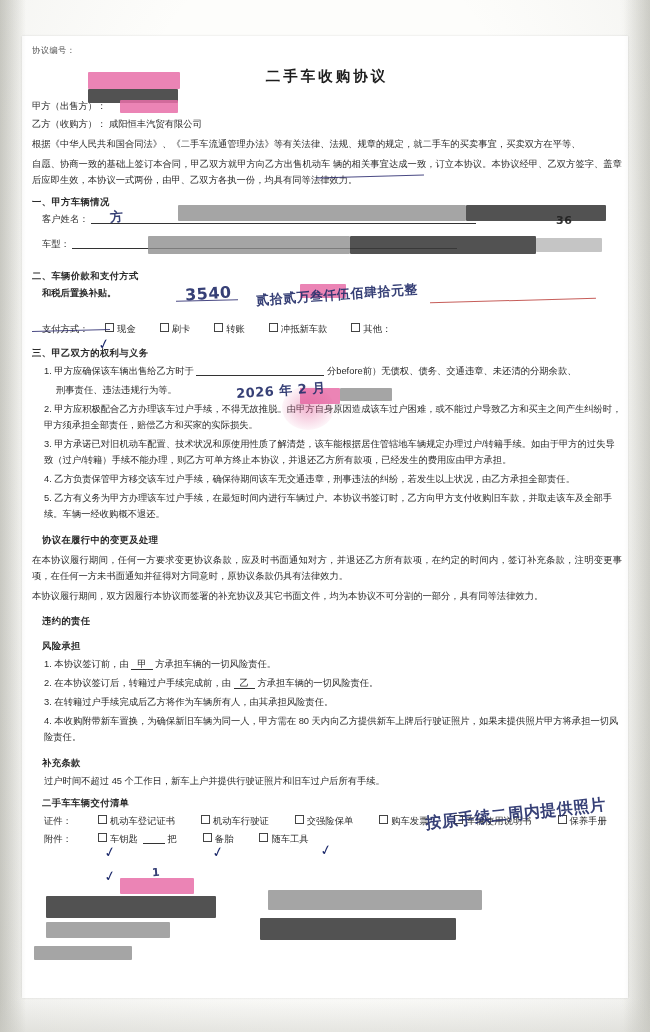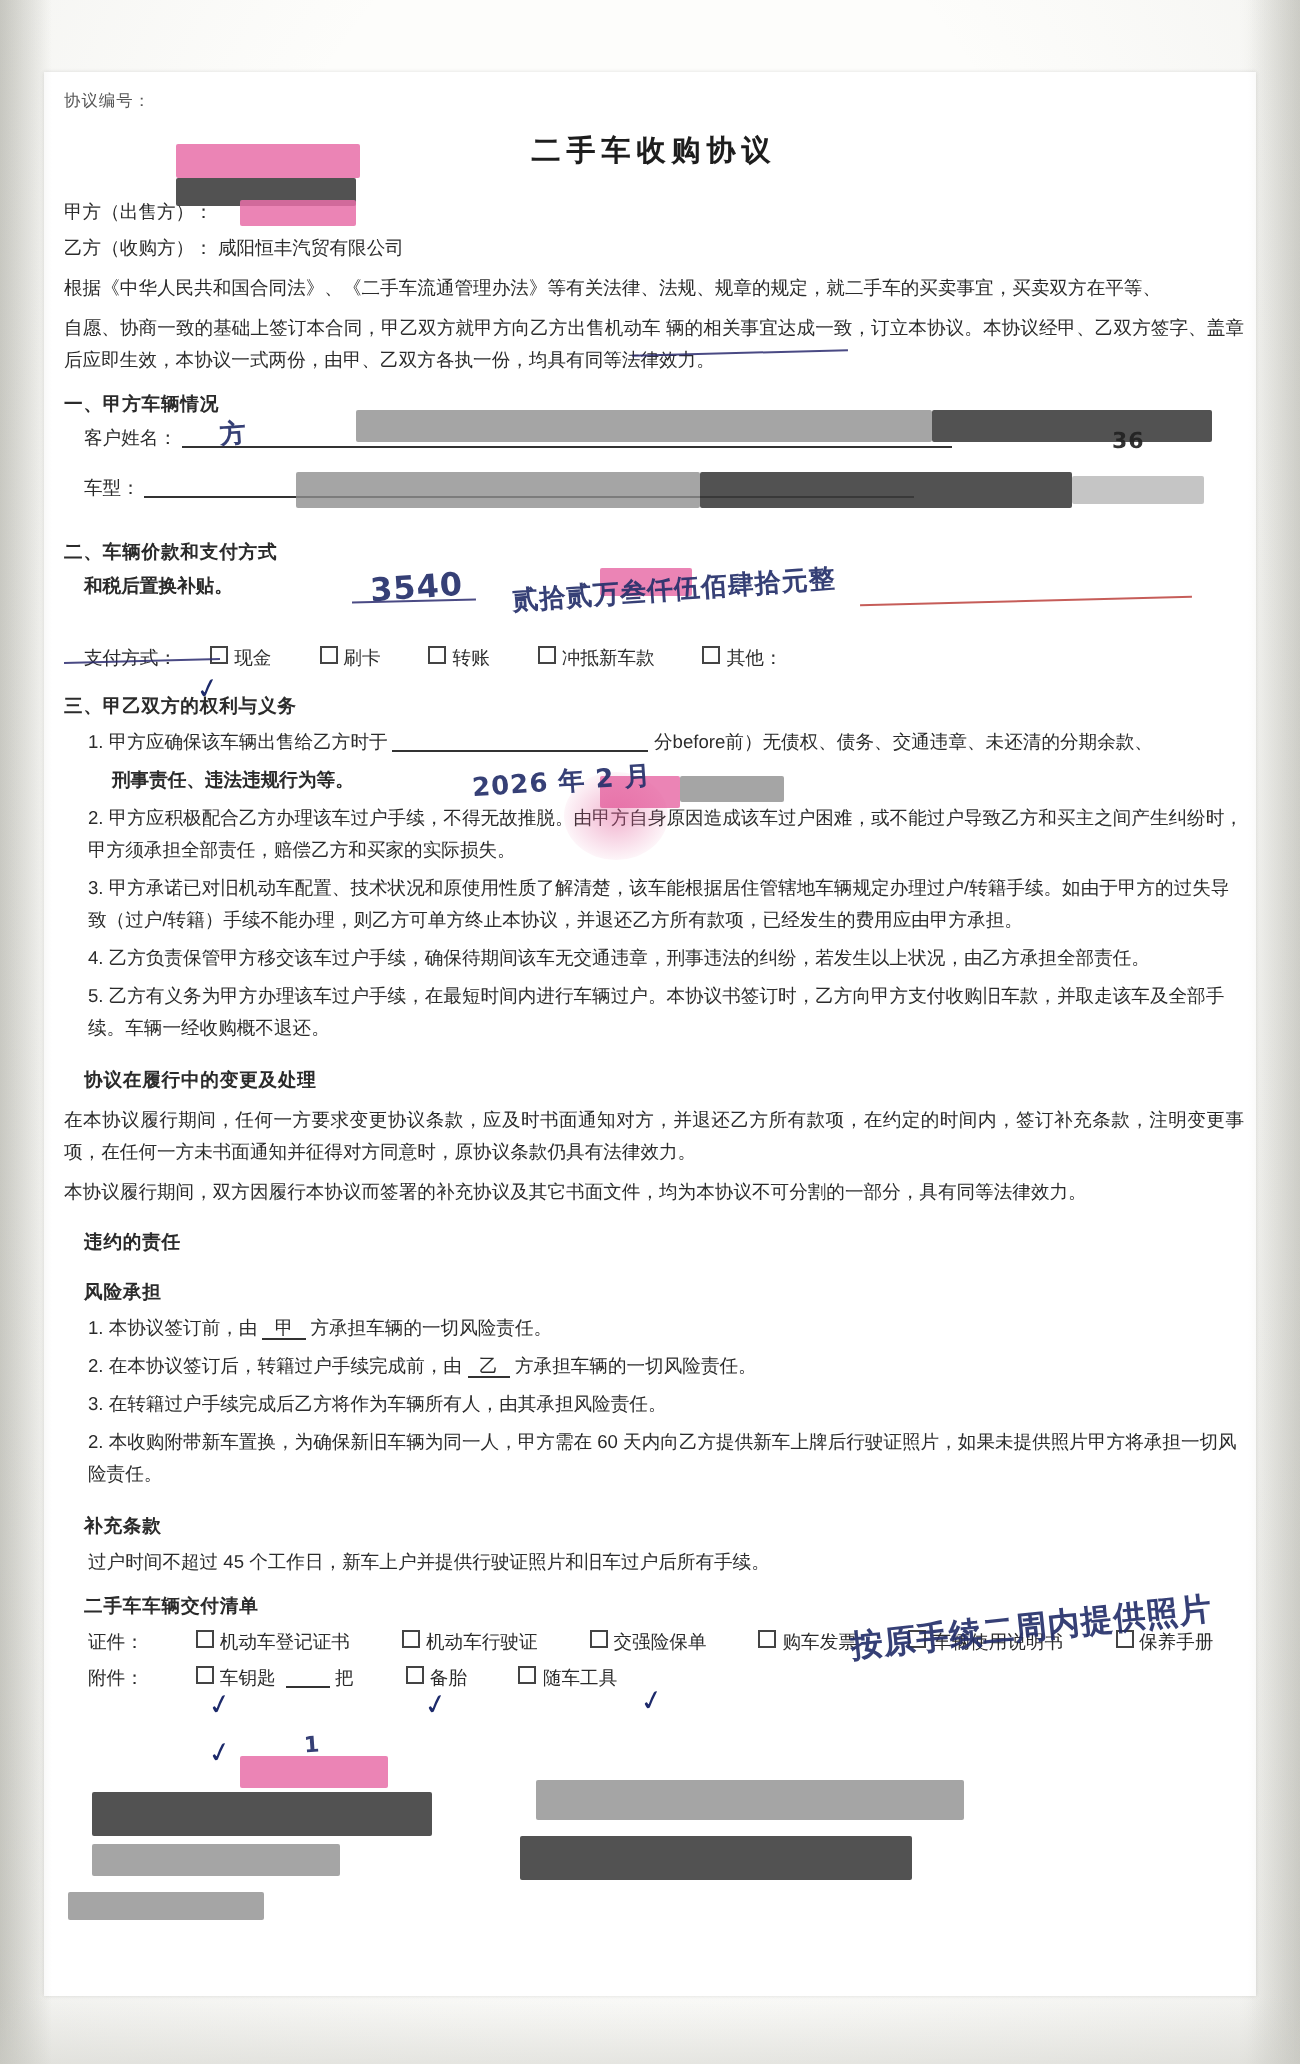--- a/index.html
+++ b/index.html
@@ -82,21 +82,20 @@
     font-weight: bold;
     letter-spacing: 0.4px;
   }
   .sub {
     margin: 3px 0 2px 14px;
     line-height: 1.72;
   }
   .sub2 {
     margin: 3px 0 2px 26px;
     line-height: 1.72;
-    font-weight: bold;
   }
   .bold { font-weight: bold; }
   .u-line {
     display: inline-block;
     border-bottom: 1px solid #333;
     min-width: 50px;
     height: 11px;
     vertical-align: -2px;
   }
   .u-line.w20 { min-width: 22px; }
@@ -269,21 +268,21 @@
       <span>1. 本协议签订前，由</span>
       <span style="border-bottom:1px solid #333; padding:0 6px;">甲</span>
       <span>方承担车辆的一切风险责任。</span>
     </div>
     <div class="sub">
       <span>2. 在本协议签订后，转籍过户手续完成前，由</span>
       <span style="border-bottom:1px solid #333; padding:0 6px;">乙</span>
       <span>方承担车辆的一切风险责任。</span>
     </div>
     <div class="sub">3. 在转籍过户手续完成后乙方将作为车辆所有人，由其承担风险责任。</div>
-    <div class="sub">2. 本收购附带新车置换，为确保新旧车辆为同一人，甲方需在 60 天内向乙方提供新车上牌后行驶证照片，如果未提供照片甲方将承担一切风险责任。</div>
+    <div class="sub">4. 本收购附带新车置换，为确保新旧车辆为同一人，甲方需在 80 天内向乙方提供新车上牌后行驶证照片，如果未提供照片甲方将承担一切风险责任。</div>
 
     <div class="sec" style="margin-top:10px; margin-left:12px;">补充条款</div>
     <div class="sub">过户时间不超过 45 个工作日，新车上户并提供行驶证照片和旧车过户后所有手续。</div>
 
     <div class="sec" style="margin-top:6px; margin-left:12px;">二手车车辆交付清单</div>
 
     <div class="optrow">
       <span>证件：</span>
       <span class="opt"><span class="cbox"></span><span>机动车登记证书</span></span>
       <span class="opt"><span class="cbox"></span><span>机动车行驶证</span></span>

